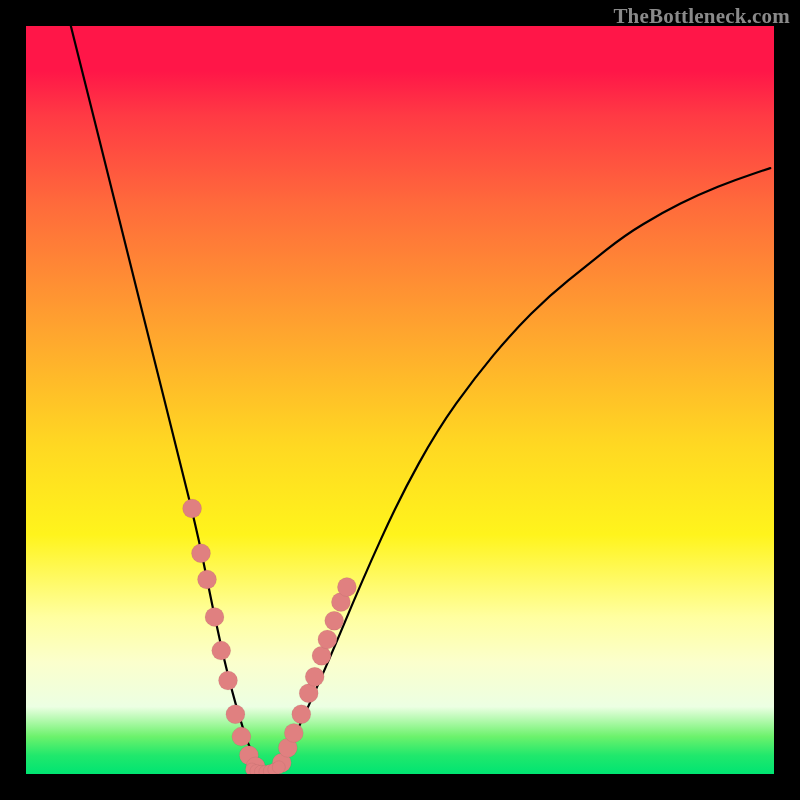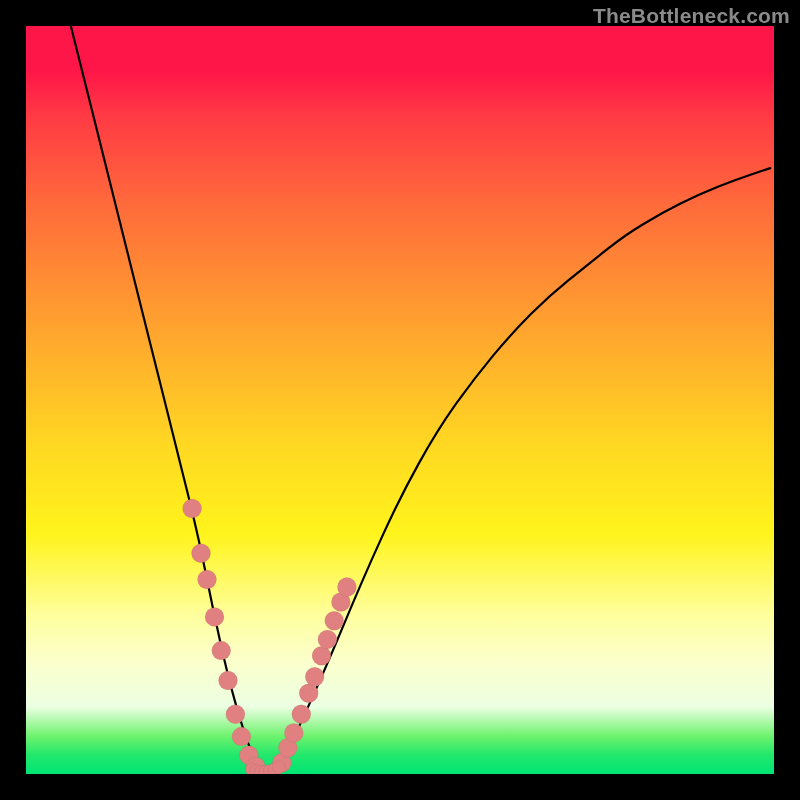--- a/index.html
+++ b/index.html
@@ -30,21 +30,21 @@
       #6cf26c 95%,
       #21e86c 97.5%,
       #00e472 100%
     );
     overflow: hidden;
   }
   .watermark {
     position: absolute;
     top: 4px;
     right: 10px;
-    font-family: Liberation Sans, sans-serif;
+    font-family: Liberation Serif, serif;
     font-size: 21px;
     font-weight: 600;
     color: #8a8a8a;
     letter-spacing: 0.2px;
     user-select: none;
   }
   svg.curve {
     position: absolute;
     left: 0;
     top: 0;

